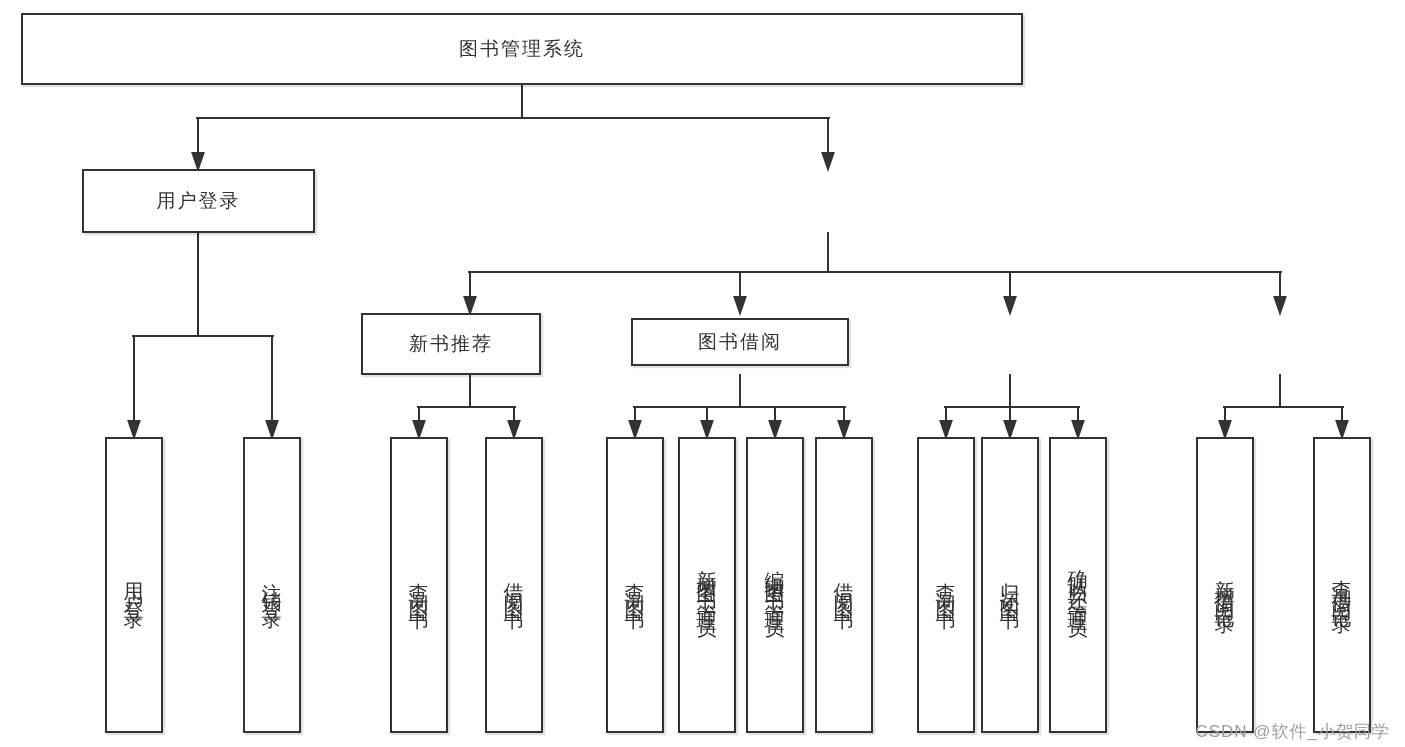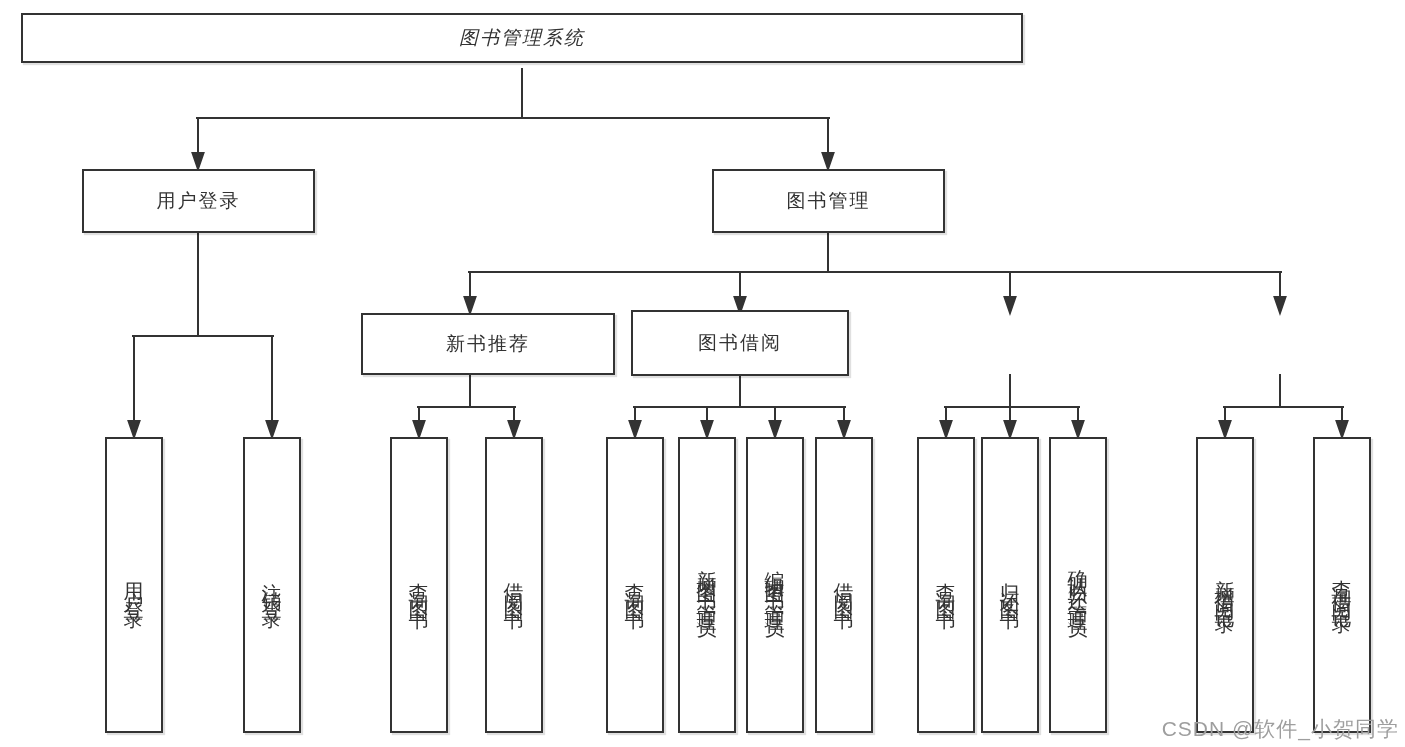--- a/index.html
+++ b/index.html
@@ -44,23 +44,23 @@
   .leaf span {
     writing-mode: vertical-rl;
     font-size: 20px;
     letter-spacing: 9px;
     color: #333333;
     line-height: 1;
   }
   .leaf.long span { letter-spacing: 7px; }
   .watermark {
     position: absolute;
-    right: 6px;
+    right: 15px;
     bottom: 4px;
-    font-size: 21px;
+    font-size: 17px;
     color: #9e9e9e;
     letter-spacing: 1px;
     z-index: 5;
   }
 </style>
 </head>
 <body>
 
 <div class="canvas">
 
@@ -135,27 +135,26 @@
         <line x1="1280" y1="375" x2="1280" y2="407"></line>
         <line x1="1224" y1="407" x2="1343" y2="407"></line>
         <line x1="1225" y1="407" x2="1225" y2="423"></line>
         <polygon points="1219.5,421 1230.5,421 1225,437"></polygon>
         <line x1="1342" y1="407" x2="1342" y2="423"></line>
         <polygon points="1336.5,421 1347.5,421 1342,437"></polygon>
       </g>
     </g>
   </svg>
 
-  <div class="node" style="left:21px; top:13px; width:1002px; height:50px;font-style:italic;">图书管理系统</div>
+  <div class="node" style="left:21px; top:13px; width:1002px; height:72px;">图书管理系统</div>
 
   <div class="node" style="left:82px; top:169px; width:233px; height:64px;">用户登录</div>
-  <div class="node" style="left:712px; top:169px; width:233px; height:64px;">图书管理</div>
-
-  <div class="node" style="left:361px; top:313px; width:254px; height:62px;">新书推荐</div>
-  <div class="node" style="left:631px; top:310px; width:218px; height:66px;">图书借阅</div>
+
+  <div class="node" style="left:361px; top:313px; width:180px; height:62px;">新书推荐</div>
+  <div class="node" style="left:631px; top:318px; width:218px; height:48px;">图书借阅</div>
 
   <div class="leaf" style="left:105px; top:437px; width:58px; height:296px;">
     <span>用户登录</span>
   </div>
   <div class="leaf" style="left:243px; top:437px; width:58px; height:296px;">
     <span>注销登录</span>
   </div>
 
   <div class="leaf" style="left:390px; top:437px; width:58px; height:296px;">
     <span>查询图书</span>

